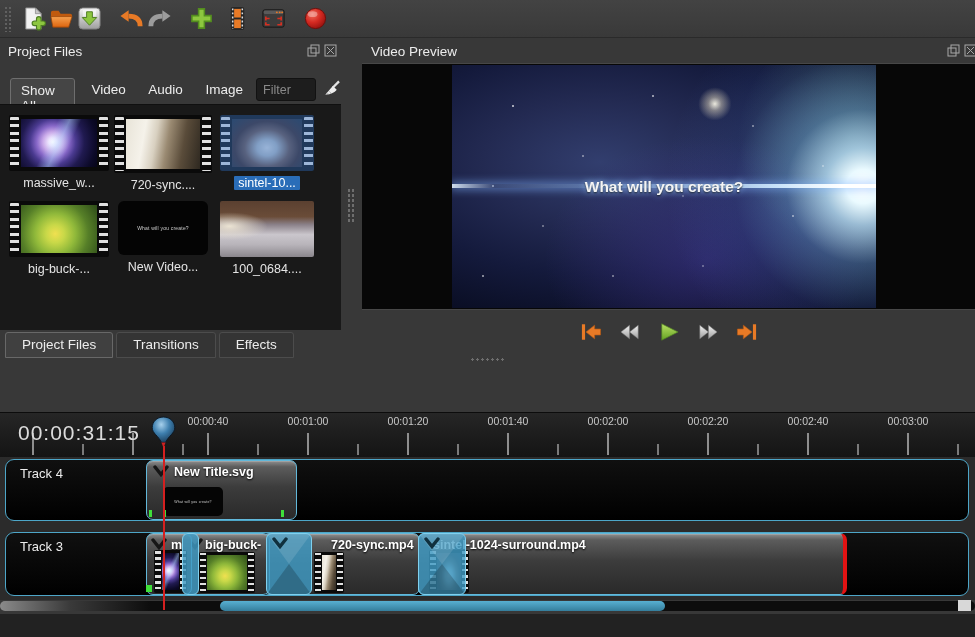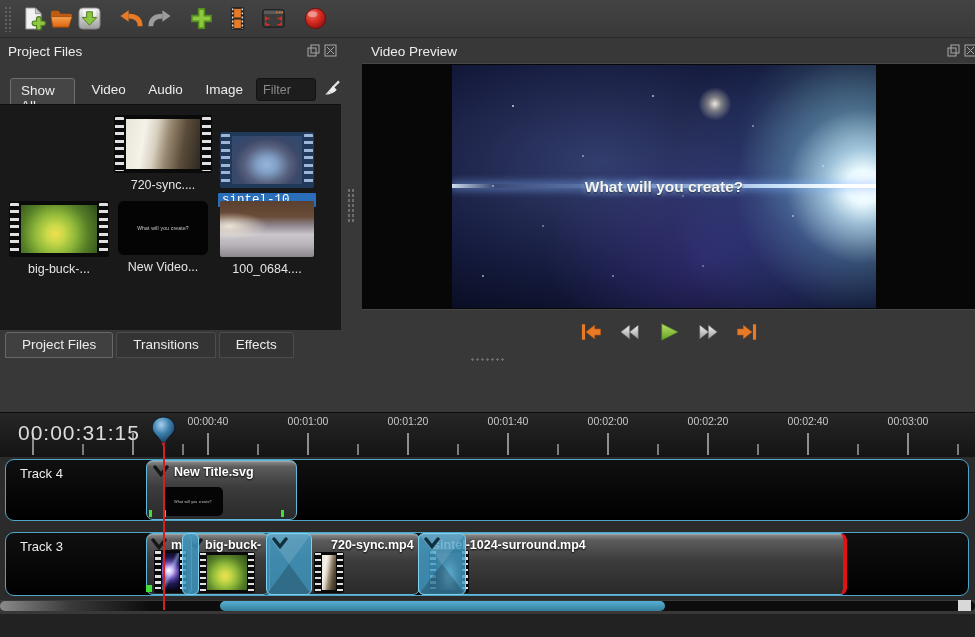--- a/index.html
+++ b/index.html
@@ -282,29 +282,37 @@
     <div style="width:8px"></div>
     <svg width="22" height="22" viewBox="0 0 24 24">
       <line x1="21" y1="2" x2="13" y2="10" stroke="#e4e4e4" stroke-width="3"></line>
       <path d="M13 8 l5 5 c-2.5 3.5 -9 6.5 -15 6.5 c3.5-4 6-7.5 10-11.5 z" fill="#ededed"></path>
       <path d="M8 15 l3 3 M5.5 17 l2.5 2.5" stroke="#9a9a9a" stroke-width="1"></path>
     </svg>
   </div>
 
   <div id="file-list" class="abs">
 
+    <div class="fcell" style="left:8px; top:10px;">
+      <div class="fthumb film" style="width:100px; height:56px;">
+        <div class="holes"></div>
+        <div class="scene sc-massive"></div>
+        <div class="holes"></div>
+      </div>
+      <span class="flabel">massive_w...</span>
+    </div>
     <div class="fcell" style="left:112px; top:10px;">
       <div class="fthumb film" style="width:98px; height:58px;">
         <div class="holes"></div>
         <div class="scene sc-720"></div>
         <div class="holes"></div>
       </div>
       <span class="flabel">720-sync....</span>
     </div>
-    <div class="fcell selected" style="left:216px; top:27px;font-family:Liberation Mono, monospace;">
+    <div class="fcell selected" style="left:216px; top:10px;">
       <div class="fthumb film" style="width:94px; height:56px;">
         <div class="holes"></div>
         <div class="scene sc-sintel"></div>
         <div class="holes"></div>
       </div>
       <span class="flabel">sintel-10...</span>
     </div>
 
     <div class="fcell" style="left:8px; top:96px;">
       <div class="fthumb film" style="width:100px; height:56px;">

